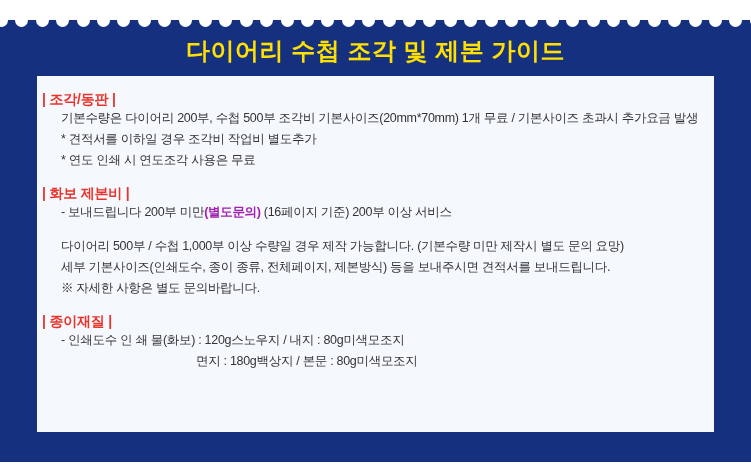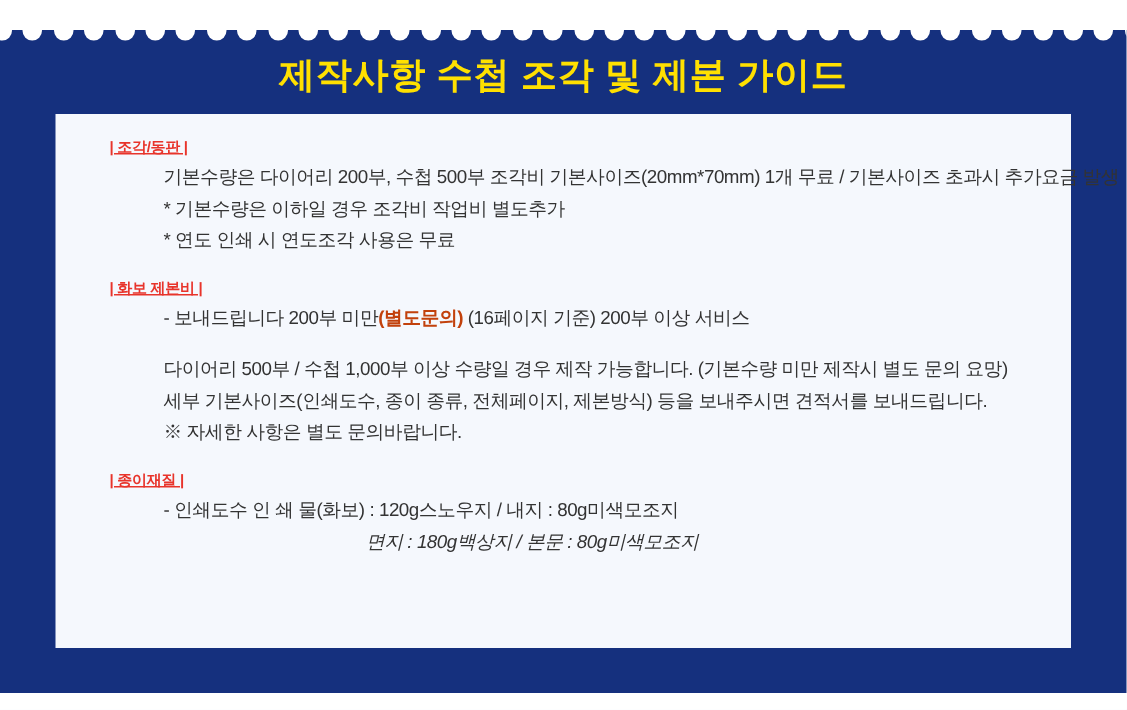--- a/index.html
+++ b/index.html
@@ -77,46 +77,43 @@
     background: #f5f8fd;
     box-sizing: border-box;
     padding: 14px 0 0 0;
   }
 
   .section {
     position: relative;
   }
   .section-header {
     color: #e8342b;
-    font-size: 10px;
+    font-size: 14px;
     font-weight: bold;
     line-height: 18px;
-    padding-left: 36px;
+    padding-left: 5px;
     white-space: nowrap;
     letter-spacing: -0.2px;
-    text-decoration: underline;
   }
   .section-body {
     padding-left: 24px;
   }
   .line {
     color: #333333;
     font-size: 12.5px;
     line-height: 21px;
     white-space: nowrap;
     letter-spacing: -0.3px;
-    margin-left: 48px;
   }
   .line .b {
     font-weight: bold;
-    color: #c2410c;
+    color: #a21caf;
   }
   .line.indent-deep {
     padding-left: 135px;
-    font-style: italic;
   }
   .gap-md { height: 13px; }
 </style>
 </head>
 <body>
 
 <div id="banner">
 
   <div id="navy-panel"></div>
 
@@ -154,29 +151,29 @@
       <span class="dot" style="left: 607px;"></span>
       <span class="dot" style="left: 627.4px;"></span>
       <span class="dot" style="left: 647.8px;"></span>
       <span class="dot" style="left: 668.2px;"></span>
       <span class="dot" style="left: 688.6px;"></span>
       <span class="dot" style="left: 709px;"></span>
       <span class="dot" style="left: 729.4px;"></span>
       <span class="dot" style="left: 749.8px;"></span>
     </div>
 
-  <div id="title">제작사항 수첩 조각 및 제본 가이드</div>
+  <div id="title">다이어리 수첩 조각 및 제본 가이드</div>
 
   <div id="content-card">
     <div id="sections-host">
         <div class="section">
           <div class="section-header">| 조각/동판 |</div>
           <div class="section-body">
             <div class="line"><span>기본수량은 다이어리 200부, 수첩 500부 조각비 기본사이즈(20mm*70mm) 1개 무료 / 기본사이즈 초과시 추가요금 발생</span></div>
-            <div class="line"><span>* 기본수량은 이하일 경우 조각비 작업비 별도추가</span></div>
+            <div class="line"><span>* 견적서를 이하일 경우 조각비 작업비 별도추가</span></div>
             <div class="line"><span>* 연도 인쇄 시 연도조각 사용은 무료</span></div>
           </div>
         </div>
         <div class="gap-md"></div>
         <div class="section">
           <div class="section-header">| 화보 제본비 |</div>
           <div class="section-body">
             <div class="line"><span>- 보내드립니다   200부 미만</span><span class="b">(별도문의)</span><span> (16페이지 기준) 200부 이상 서비스</span></div>
           </div>
         </div>

